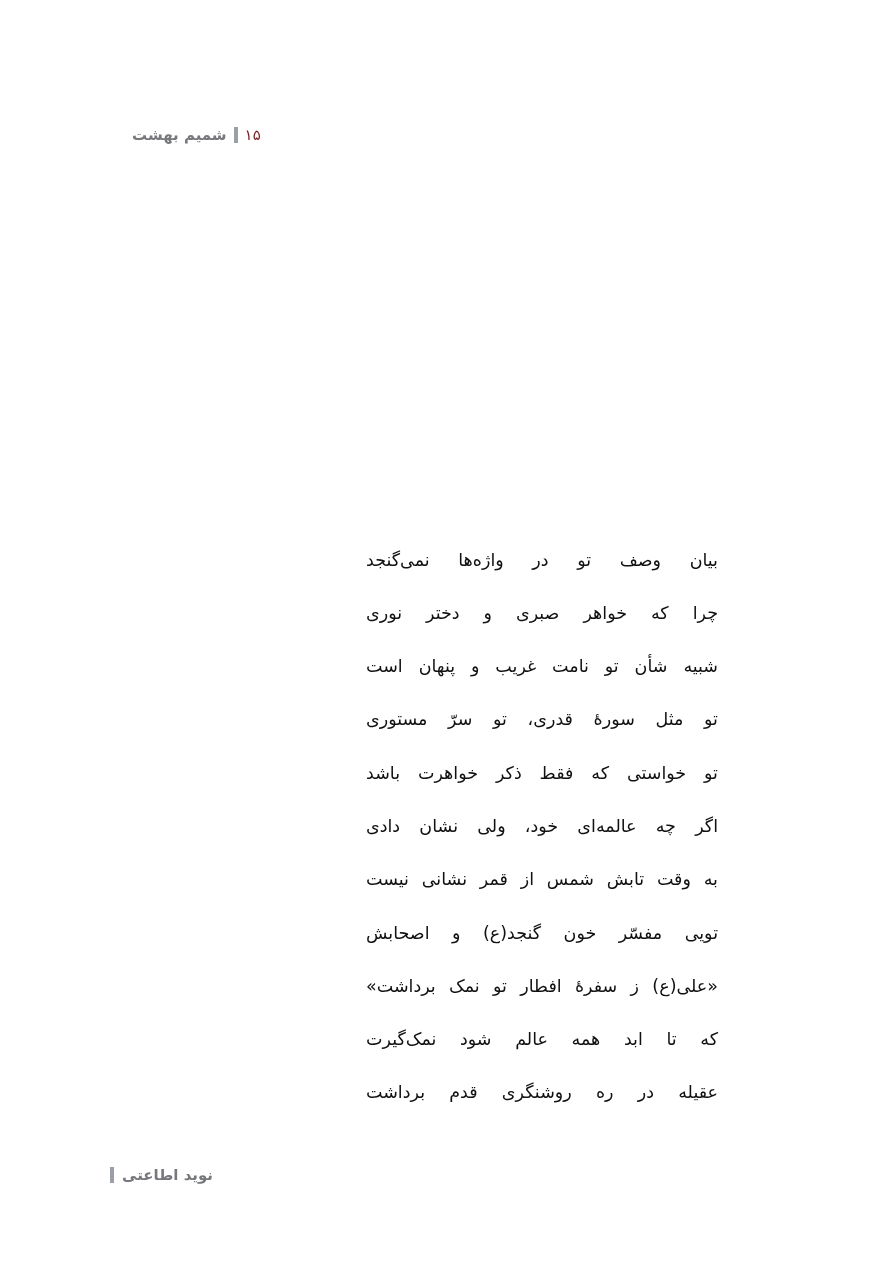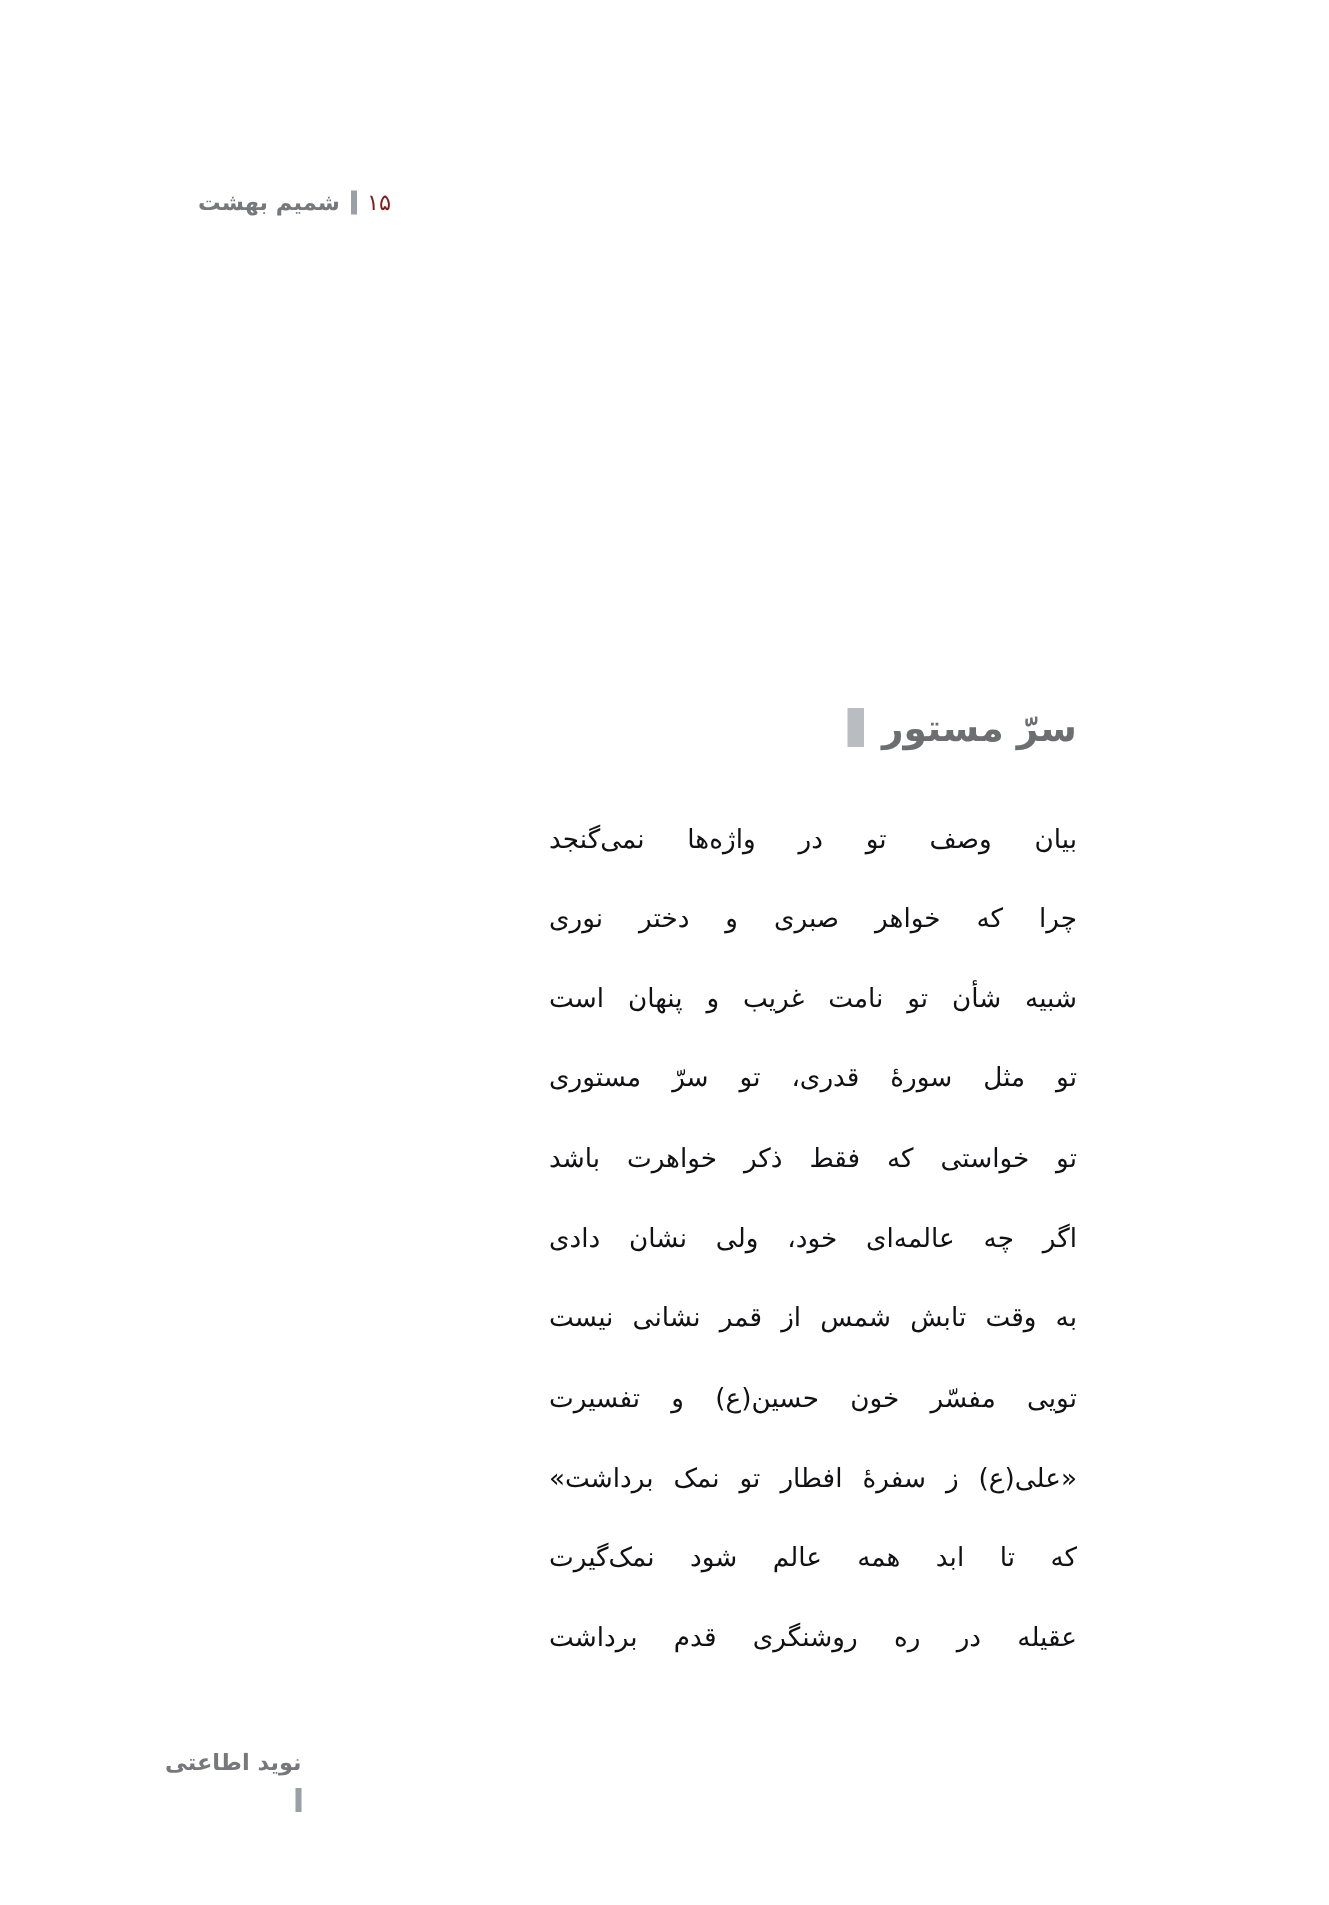--- a/index.html
+++ b/index.html
@@ -100,21 +100,21 @@
     overflow: visible;
     letter-spacing: 0;
   }
 
   
   .running-footer {
     position: absolute;
     top: 1166px;
     left: 110px;
     display: flex;
-    flex-direction: column;
+    align-items: center;
     gap: 8px;
     direction: rtl;
   }
   .running-footer .rf-rule {
     display: block;
     width: 4px;
     height: 16px;
     background: #9aa0a6;
     flex: 0 0 auto;
     order: 2;
@@ -131,34 +131,30 @@
 <body>
 
 <div class="page">
 
   <div class="running-header">
     <span class="rh-title">شمیم بهشت</span>
     <span class="rh-rule"></span>
     <span class="rh-folio">۱۵</span>
   </div>
 
-  <div class="poem-heading">
-    <span class="ph-bullet"></span>
-    <h2 class="ph-text">سرّ مستور</h2>
-  </div>
 
   <div class="poem-body">
     <p class="poem-line">بیان وصف تو در واژه‌ها نمی‌گنجد</p>
     <p class="poem-line">چرا که خواهر صبری و دختر نوری</p>
     <p class="poem-line">شبیه شأن تو نامت غریب و پنهان است</p>
     <p class="poem-line">تو مثل سورهٔ قدری، تو سرّ مستوری</p>
     <p class="poem-line">تو خواستی که فقط ذکر خواهرت باشد</p>
     <p class="poem-line">اگر چه عالمه‌ای خود، ولی نشان دادی</p>
     <p class="poem-line">به وقت تابش شمس از قمر نشانی نیست</p>
-    <p class="poem-line">تویی مفسّر خون حسین(ع) و تفسیرت</p>
+    <p class="poem-line">تویی مفسّر خون گنجد(ع) و اصحابش</p>
     <p class="poem-line">«علی(ع) ز سفرهٔ افطار تو نمک برداشت»</p>
     <p class="poem-line">که تا ابد همه عالم شود نمک‌گیرت</p>
     <p class="poem-line">عقیله در ره روشنگری قدم برداشت</p>
 
   </div>
 
   <div class="running-footer">
     <span class="rf-rule"></span>
     <span class="rf-author">نوید اطاعتی</span>
   </div>

